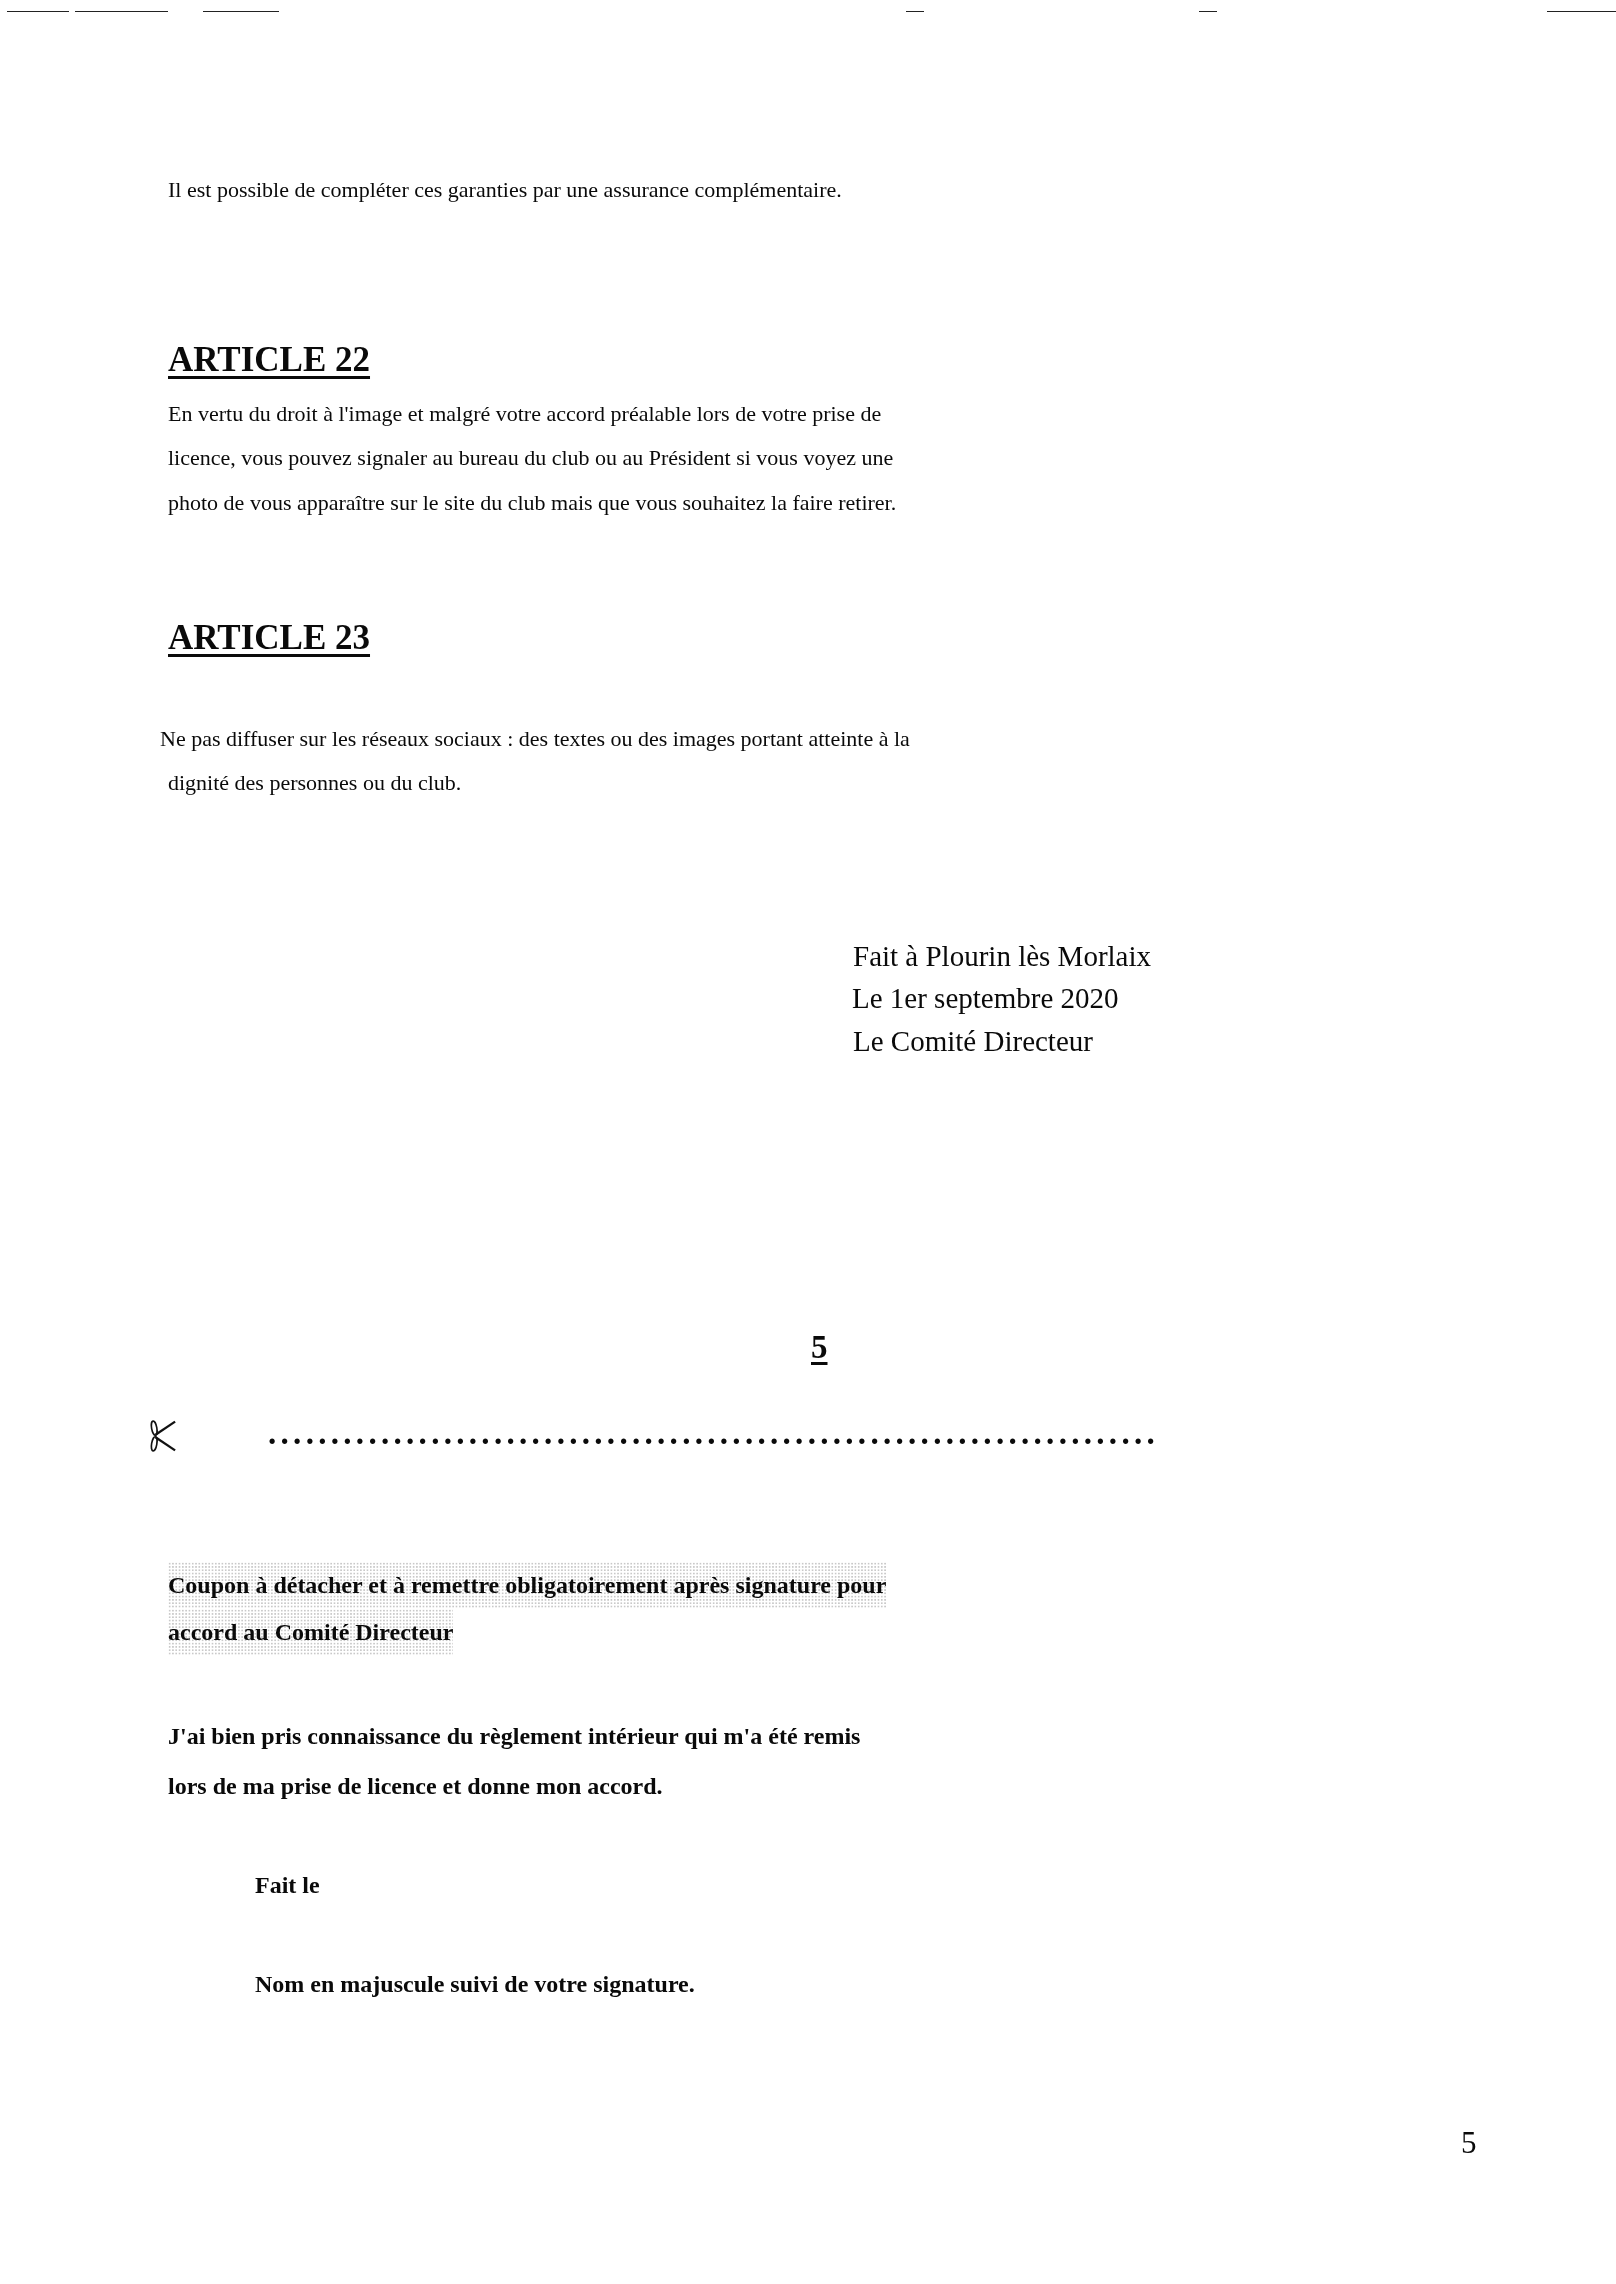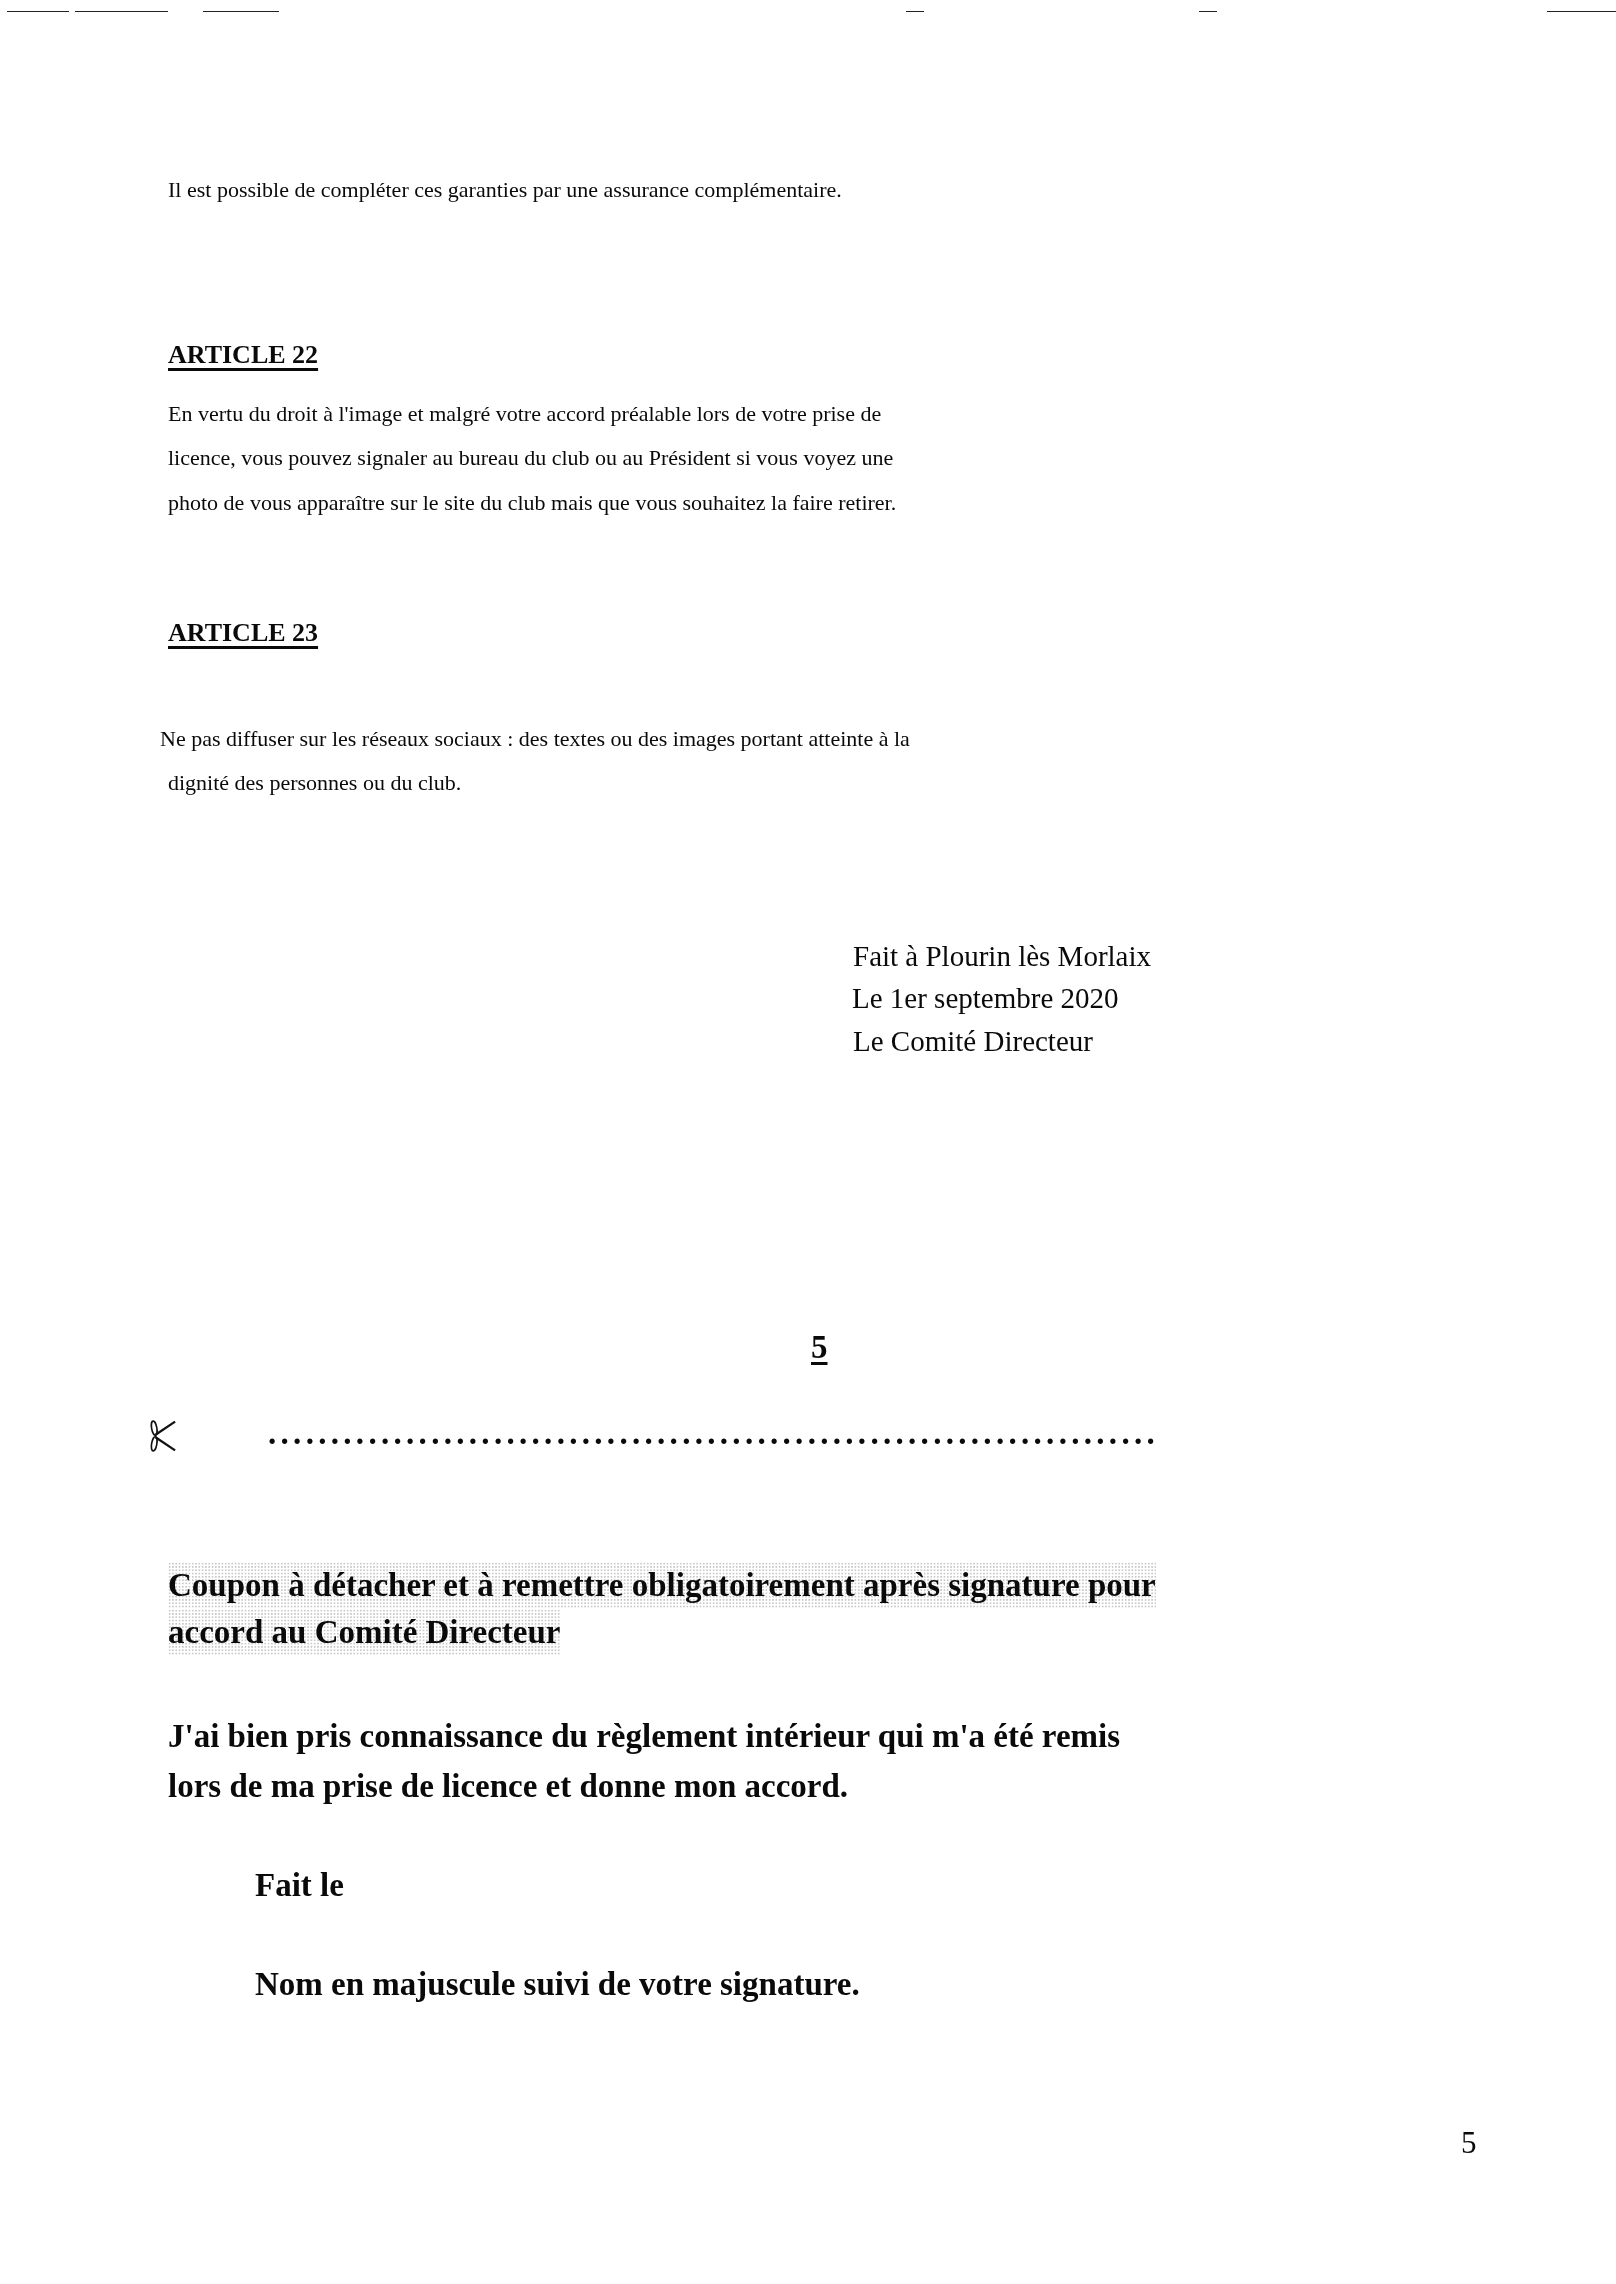--- a/index.html
+++ b/index.html
@@ -2,24 +2,24 @@
 <html style="font-size:10.4px"><head>
 <meta charset="utf-8">
 <style>
   html, body { margin: 0; padding: 0; background: #ffffff; }
   body { width: 1616px; height: 2284px; position: relative; overflow: hidden;
          font-family: "Liberation Serif", "DejaVu Serif", serif; color: #0a0a0a; }
   .abs { position: absolute; white-space: nowrap; }
   .scan-marks { position: absolute; top: 11px; left: 0; width: 1616px; height: 2.6px; }
   .scan-marks span { position: absolute; top: 0; height: 1.3px; background: #222; }
   .body-text { font-size: 22px; line-height: 44px; }
-  .heading { font-size: 26px; font-weight: bold; text-decoration: underline;
+  .heading { font-size: 35px; font-weight: bold; text-decoration: underline;
              text-decoration-thickness: 3.3px; text-underline-offset: 5.2px; }
   .sig { font-size: 29px; line-height: 43px; }
-  .bold-text { font-size: 33px; font-weight: bold; line-height: 47px; }
+  .bold-text { font-size: 24px; font-weight: bold; line-height: 47px; }
   .coupon-title { background-image: radial-gradient(#c9c9c9 0.7px, transparent 0.8px);
                   background-size: 3.3px 3.3px; }
   .dots { font-size: 33px; font-weight: bold; letter-spacing: 4.3px; }
   .page-num { font-size: 31px; }
   .center-num { font-size: 33px; font-weight: bold; text-decoration: underline;
                 text-decoration-thickness: 2.6px; text-underline-offset: 3.9px; }
 </style>
 </head>
 <body>
 

